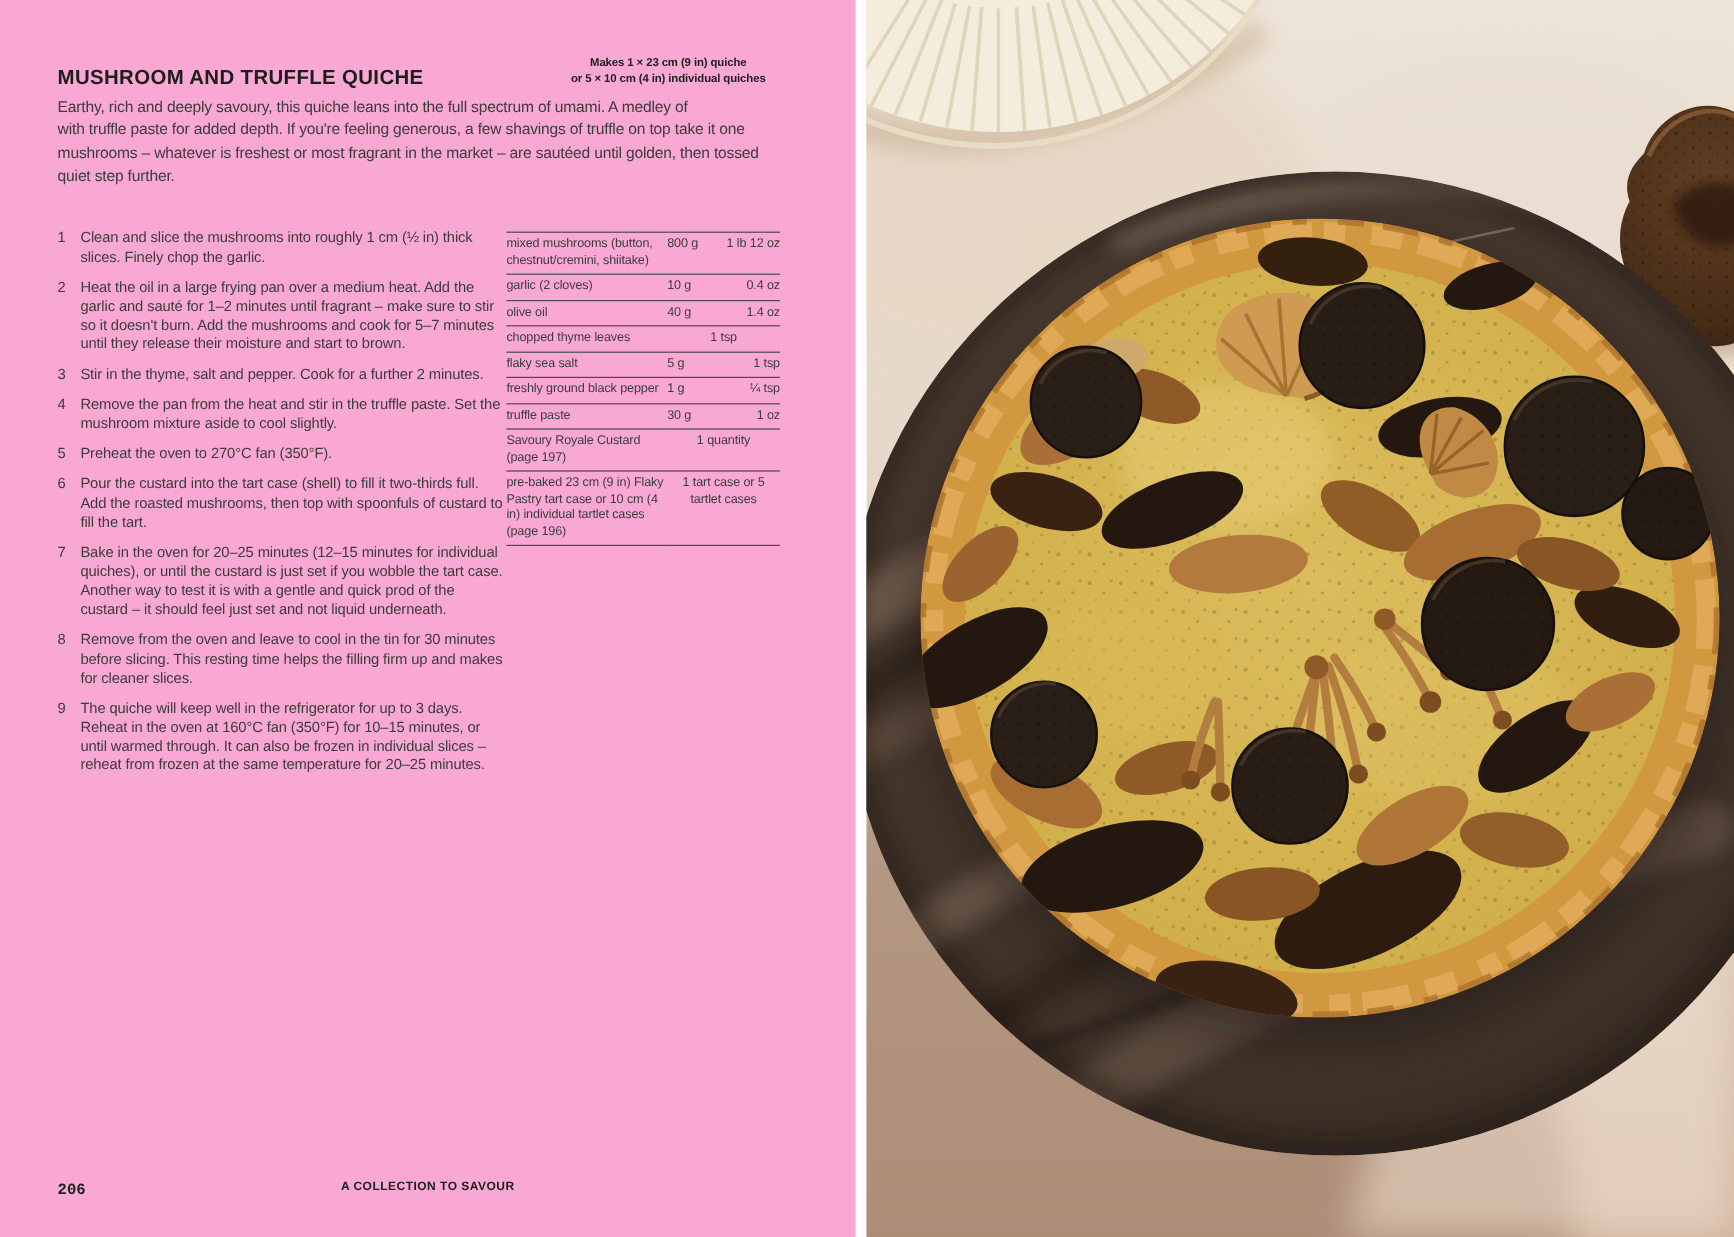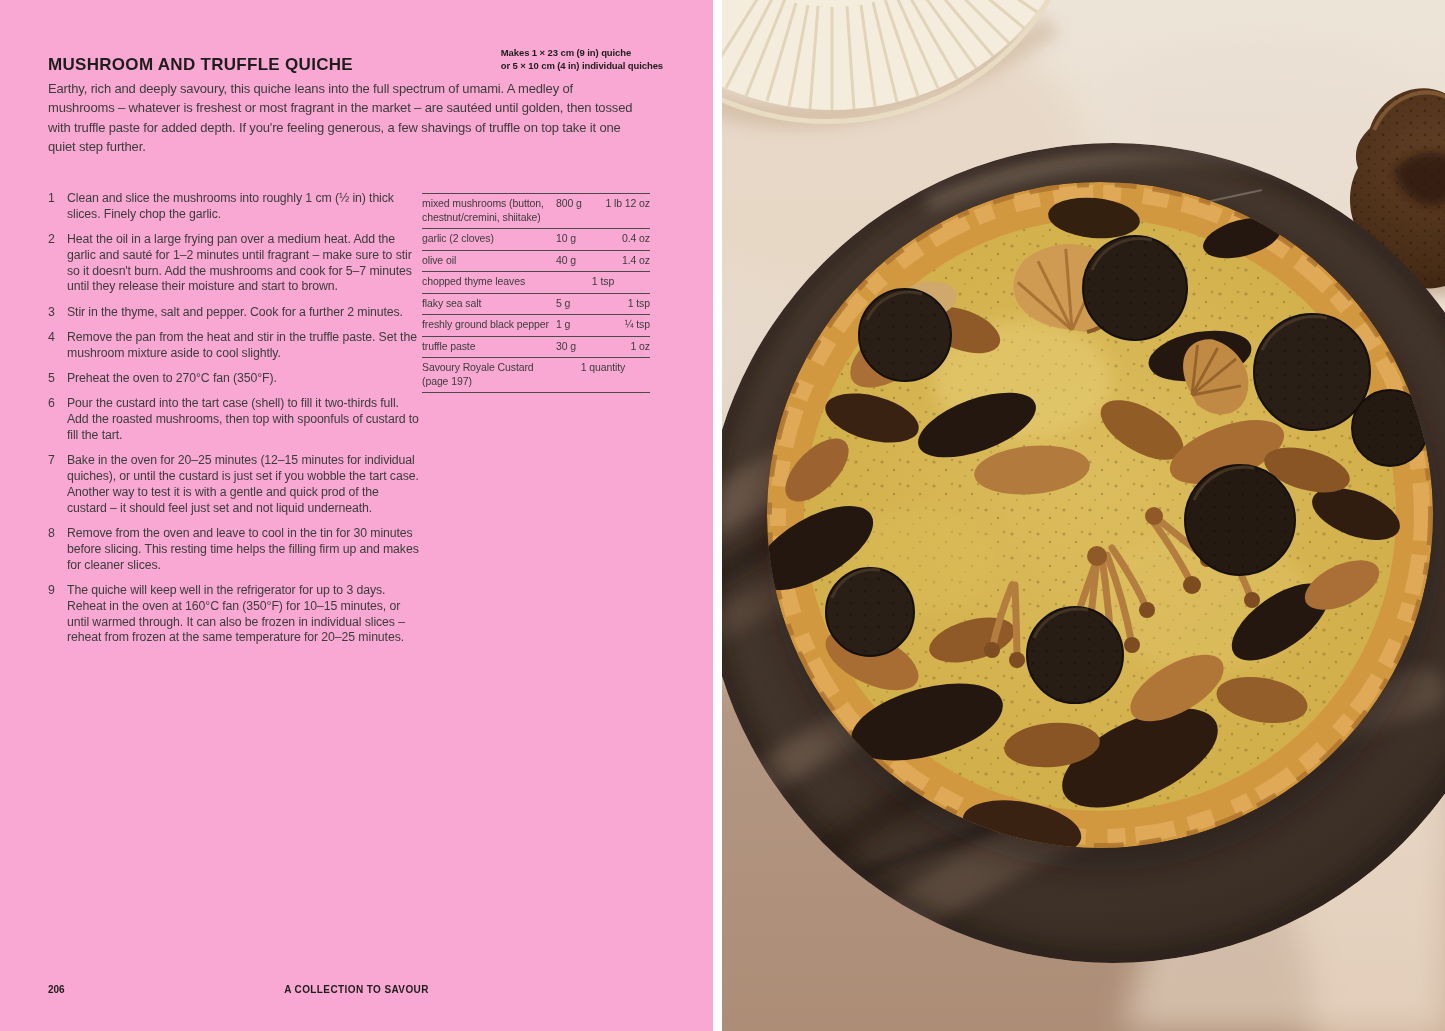--- a/index.html
+++ b/index.html
@@ -7,21 +7,21 @@
     width:1445px;height:1031px;position:relative;overflow:hidden;
     background:#ffffff;font-family:"Liberation Sans",sans-serif;color:#3c3c3b;
     -webkit-font-smoothing:antialiased;
   }
   .left-page{position:absolute;left:0;top:0;width:713px;height:1031px;background:#f9a8d4;}
   .title{
     position:absolute;left:48px;top:44px;font-size:17px;font-weight:bold;
     color:#1d1d1b;letter-spacing:.3px;white-space:nowrap;
   }
   .makes{
-    position:absolute;right:50px;top:47px;text-align:left;
+    position:absolute;right:75px;top:47px;text-align:center;
     font-size:9.5px;font-weight:bold;color:#1d1d1b;line-height:12.5px;letter-spacing:-.1px;
   }
   .intro{
     position:absolute;left:48px;top:79px;font-size:13px;line-height:19.3px;
     letter-spacing:-.15px;color:#3c3c3b;white-space:nowrap;
   }
   .cols{position:absolute;left:48px;top:191px;width:602px;}
   ol.steps{
     position:absolute;left:0;top:0;width:374px;margin:0;padding:0;list-style:none;
     font-size:12.3px;line-height:15.8px;letter-spacing:-.1px;
@@ -31,21 +31,21 @@
   table.ing{
     position:absolute;right:0;top:2px;width:228px;border-collapse:collapse;
     font-size:10.5px;line-height:13.5px;letter-spacing:-.1px;color:#3c3c3b;
     border-top:1px solid #4a4a49;
   }
   table.ing td{padding:3px 0 4px;vertical-align:top;border-bottom:1px solid #4a4a49;margin-left:24px;}
   td.item{width:134px;padding-right:6px;}
   td.metric{width:44px;white-space:nowrap;}
   td.imperial{width:50px;text-align:right;white-space:nowrap;}
   td.qty{width:94px;text-align:center;}
-  .footer-page{position:absolute;left:48px;top:984px;font-size:10px;font-weight:bold;color:#1d1d1b;}
+  .footer-page{position:absolute;left:48px;top:984px;font-size:13px;font-weight:bold;color:#1d1d1b;font-family:Liberation Mono, monospace;}
   .footer-title{
     position:absolute;left:0;top:984px;width:713px;text-align:center;
     font-size:10px;font-weight:bold;letter-spacing:.4px;color:#1d1d1b;
   }
   .photo{position:absolute;left:722px;top:0;width:723px;height:1031px;}
   .photo svg{display:block;width:723px;height:1031px;}
 </style>
 </head>
 <body>
 
@@ -53,22 +53,22 @@
 
   <h1 class="title">MUSHROOM AND TRUFFLE QUICHE</h1>
 
   <div class="makes">
     <div>Makes 1 × 23 cm (9 in) quiche</div>
     <div>or 5 × 10 cm (4 in) individual quiches</div>
   </div>
 
   <div class="intro">
     <div>Earthy, rich and deeply savoury, this quiche leans into the full spectrum of umami. A medley of</div>
+    <div>with truffle paste for added depth. If you're feeling generous, a few shavings of truffle on top take it one</div>
     <div>mushrooms – whatever is freshest or most fragrant in the market – are sautéed until golden, then tossed</div>
-    <div>with truffle paste for added depth. If you're feeling generous, a few shavings of truffle on top take it one</div>
     <div>quiet step further.</div>
   </div>
 
   <div class="cols">
 
     <ol class="steps">
       <li><span class="num">1</span><span>Clean and slice the mushrooms into roughly 1 cm (½ in) thick slices. Finely chop the garlic.</span></li>
       <li><span class="num">2</span><span>Heat the oil in a large frying pan over a medium heat. Add the garlic and sauté for 1–2 minutes until fragrant – make sure to stir so it doesn't burn. Add the mushrooms and cook for 5–7 minutes until they release their moisture and start to brown.</span></li>
       <li><span class="num">3</span><span>Stir in the thyme, salt and pepper. Cook for a further 2 minutes.</span></li>
       <li><span class="num">4</span><span>Remove the pan from the heat and stir in the truffle paste. Set the mushroom mixture aside to cool slightly.</span></li>
@@ -111,20 +111,24 @@
           <td class="imperial">¼ tsp</td>
         </tr>
         <tr>
           <td class="item">truffle paste</td>
           <td class="metric">30 g</td>
           <td class="imperial">1 oz</td>
         </tr>
         <tr>
           <td class="item">Savoury Royale Custard (page 197)</td>
           <td class="qty" colspan="2">1 quantity</td>
+        </tr>
+        <tr>
+          <td class="item">pre-baked 23 cm (9 in) Flaky Pastry tart case or 10 cm (4 in) individual tartlet cases (page 196)</td>
+          <td class="qty" colspan="2">1 tart case or 5 tartlet cases</td>
         </tr>
       </tbody>
     </table>
   </div>
 
   <div class="footer-page">206</div>
   <div class="footer-title">A COLLECTION TO SAVOUR</div>
 </div>
 
 <div class="photo">

